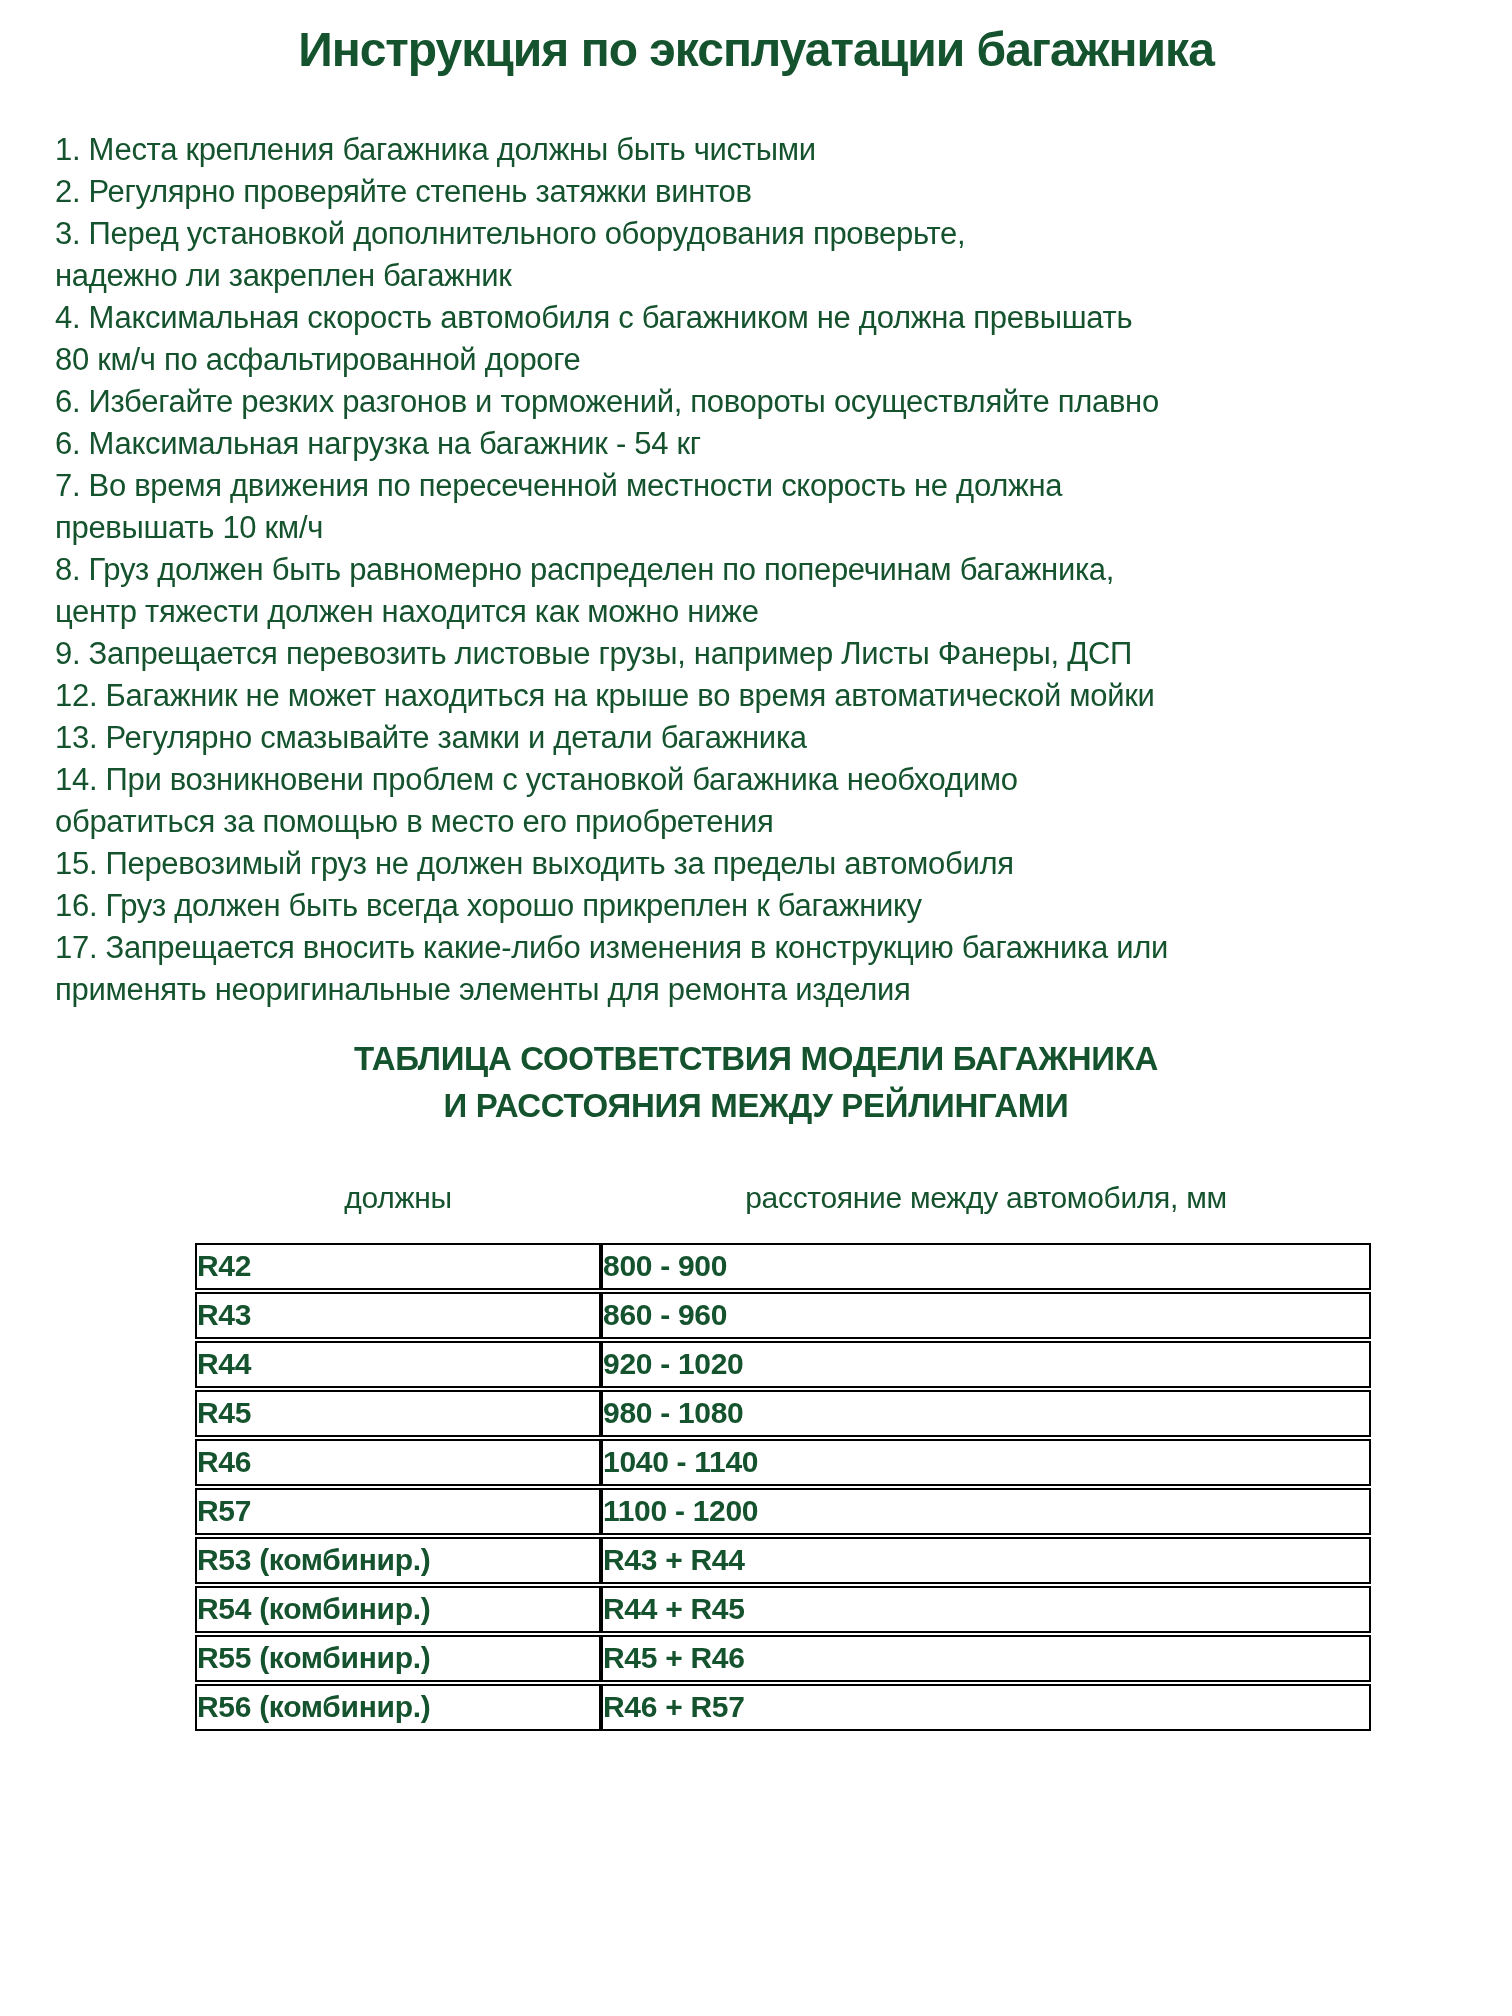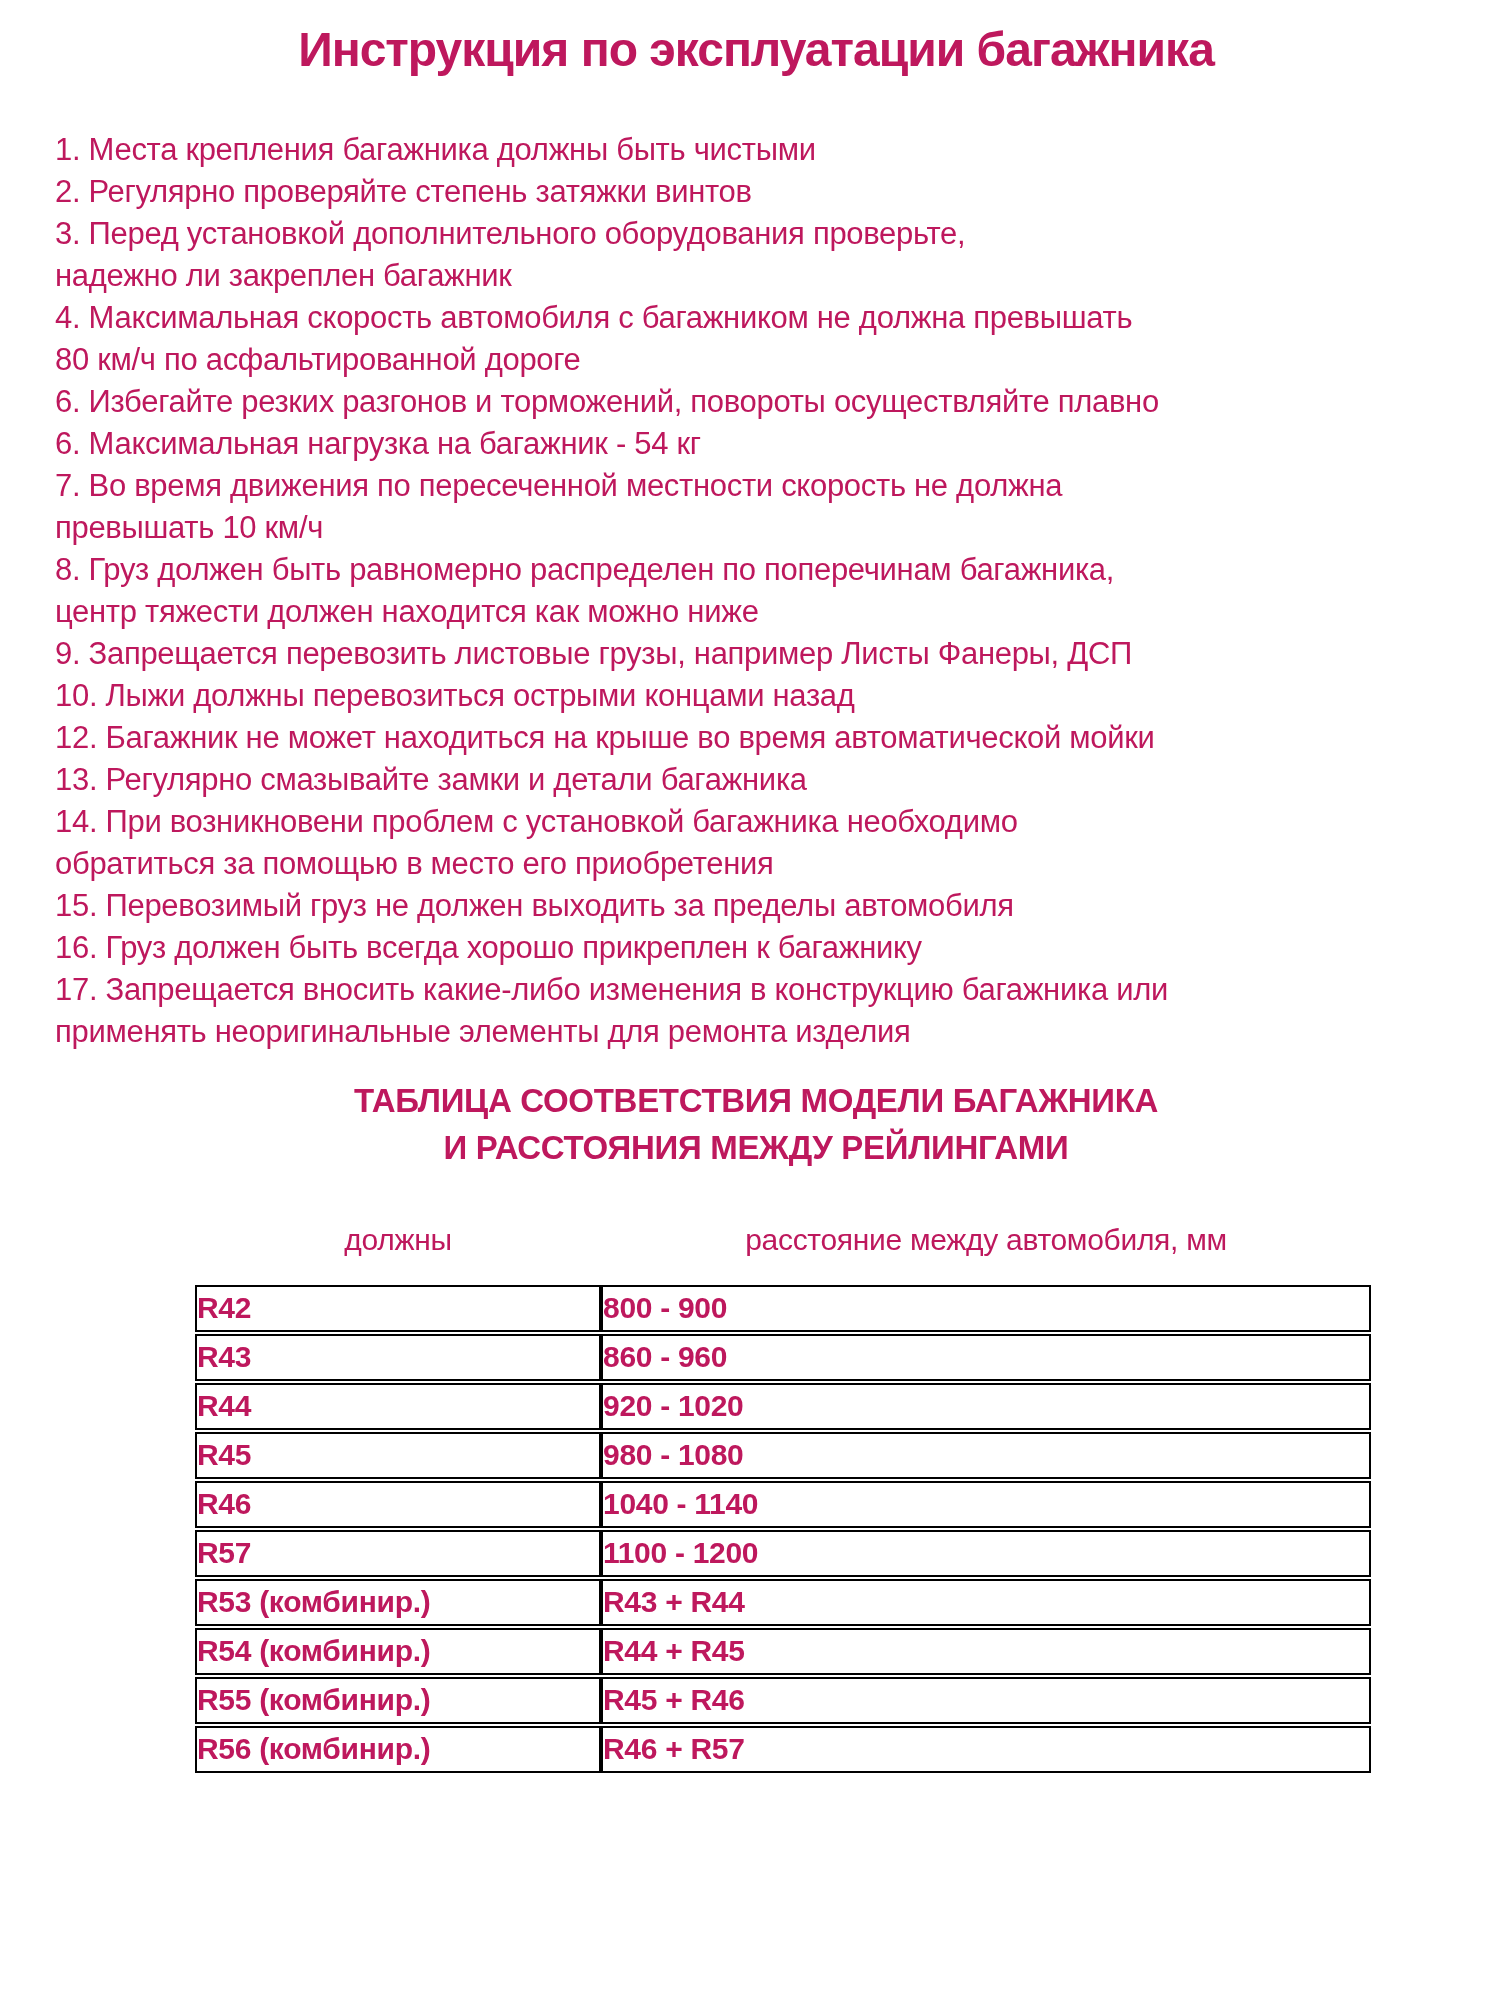--- a/index.html
+++ b/index.html
@@ -5,21 +5,21 @@
   html, body {
     margin: 0;
     padding: 0;
     background: #ffffff;
   }
   .page {
     position: relative;
     width: 1512px;
     height: 2016px;
     background: #ffffff;
-    color: #be185d;
+    color: #14532d;
     font-family: "Liberation Sans", "DejaVu Sans", sans-serif;
     overflow: hidden;
   }
   .title {
     margin: 0;
     padding-top: 24px;
     text-align: center;
     font-size: 48px;
     font-weight: bold;
     letter-spacing: -1px;
@@ -92,21 +92,20 @@
 надежно ли закреплен багажник</div>
     <div class="item">4. Максимальная скорость автомобиля с багажником не должна превышать
 80 км/ч по асфальтированной дороге</div>
     <div class="item">6. Избегайте резких разгонов и торможений, повороты осуществляйте плавно</div>
     <div class="item">6. Максимальная нагрузка на багажник - 54 кг</div>
     <div class="item">7. Во время движения по пересеченной местности скорость не должна
 превышать 10 км/ч</div>
     <div class="item">8. Груз должен быть равномерно распределен по поперечинам багажника,
 центр тяжести должен находится как можно ниже</div>
     <div class="item">9. Запрещается перевозить листовые грузы, например Листы Фанеры, ДСП</div>
-    <div class="item">10. Лыжи должны перевозиться острыми концами назад</div>
     <div class="item">12. Багажник не может находиться на крыше во время автоматической мойки</div>
     <div class="item">13. Регулярно смазывайте замки и детали багажника</div>
     <div class="item">14. При возникновени проблем с установкой багажника необходимо
 обратиться за помощью в место его приобретения</div>
     <div class="item">15. Перевозимый груз не должен выходить за пределы автомобиля</div>
     <div class="item">16. Груз должен быть всегда хорошо прикреплен к багажнику</div>
     <div class="item">17. Запрещается вносить какие-либо изменения в конструкцию багажника или
 применять неоригинальные элементы для ремонта изделия</div>
   </div>
 

